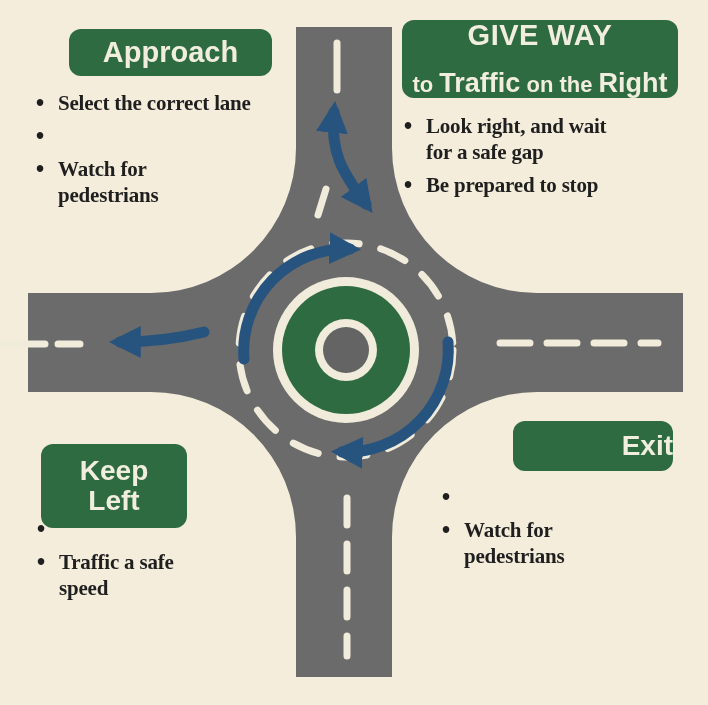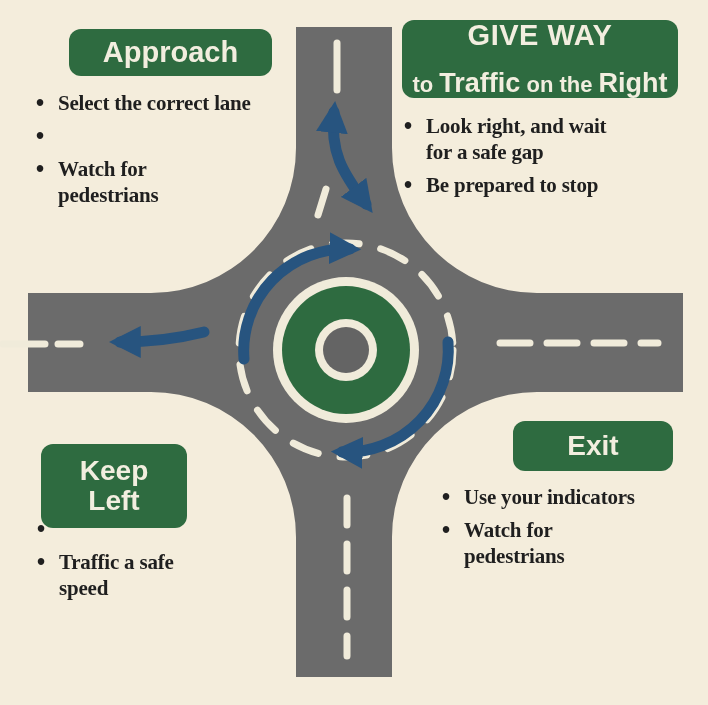--- a/index.html
+++ b/index.html
@@ -118,27 +118,26 @@
     <div class="bullet-item">
       <span class="dot">•</span>
     </div>
     <div class="bullet-item">
       <span class="dot">•</span>
       <span class="txt">Traffic a safe
 speed</span>
     </div>
   </div>
 
-  <div class="panel" style="left:513px; top:421px; width:160px; height:50px;">
+  <div class="panel" style="left:513px; top:421px; width:160px; height:50px;align-items:flex-end;">
     <span class="t-md">Exit</span>
   </div>
   <div class="bullets" style="left:442px; top:484px; width:240px;">
     <div class="bullet-item">
       <span class="dot">•</span>
-      <span class="txt">Use your indicators</span>
     </div>
     <div class="bullet-item">
       <span class="dot">•</span>
       <span class="txt">Watch for
 pedestrians</span>
     </div>
   </div>
 
 </div>
 

